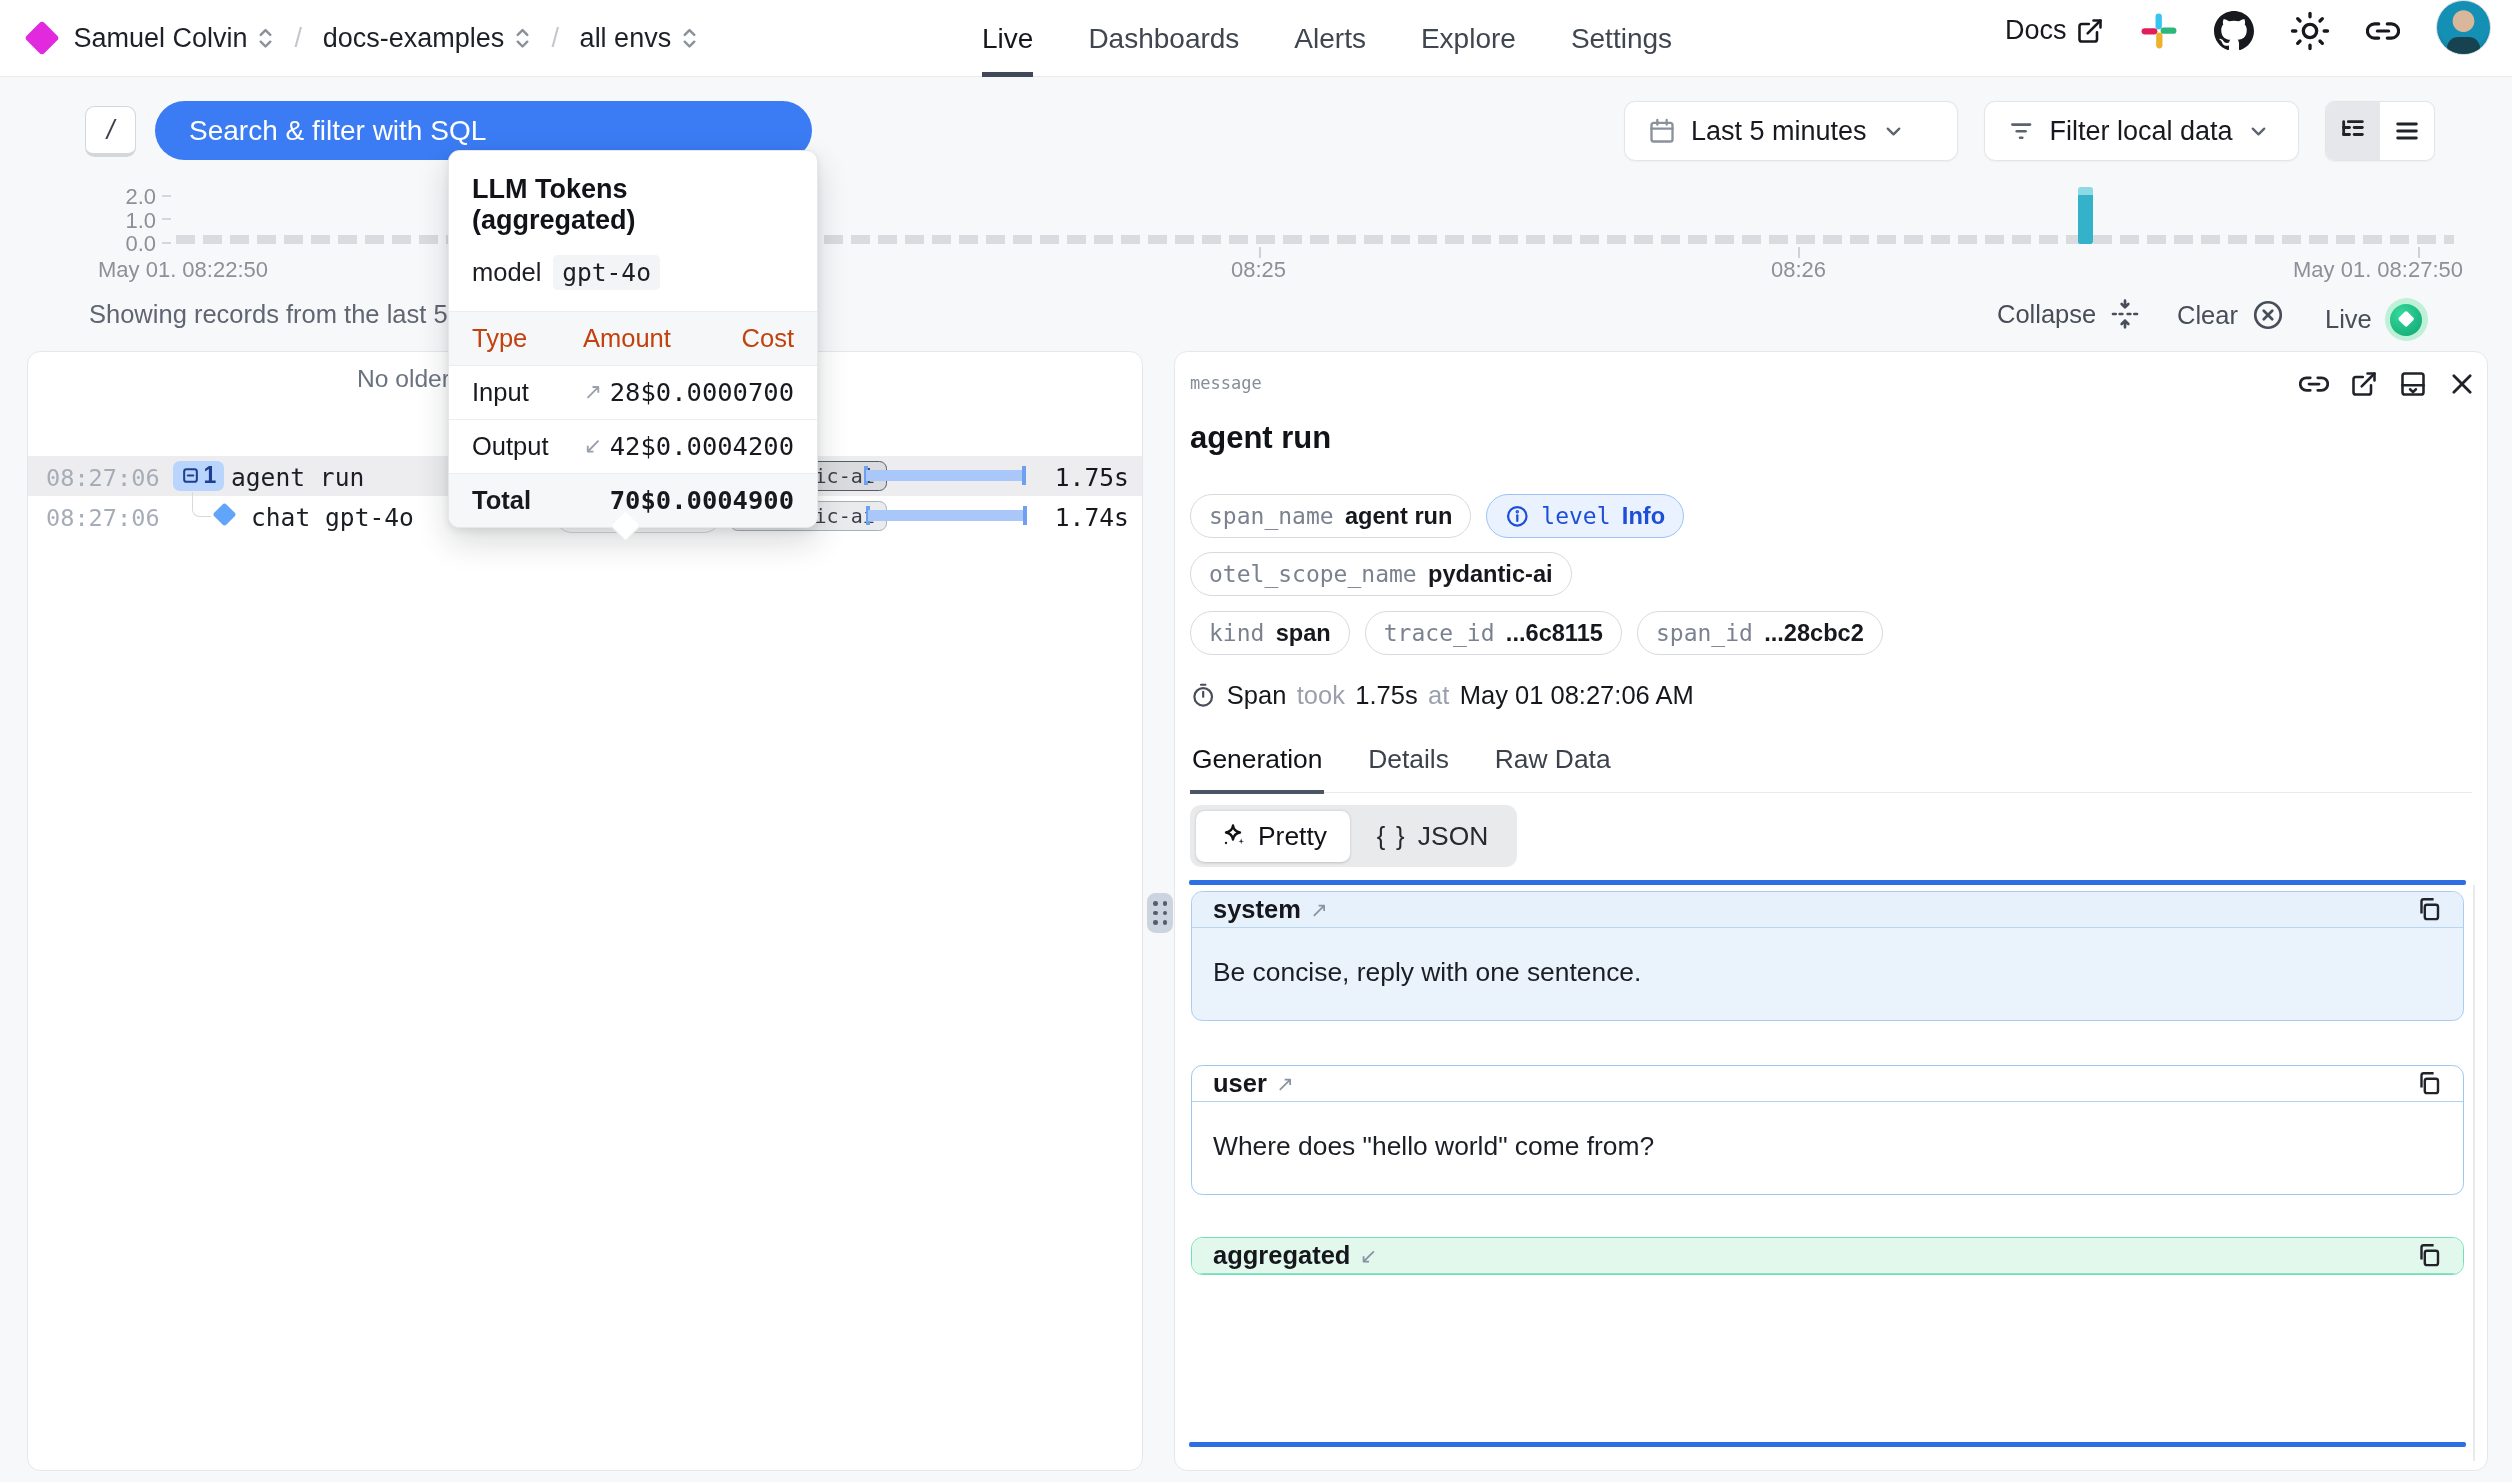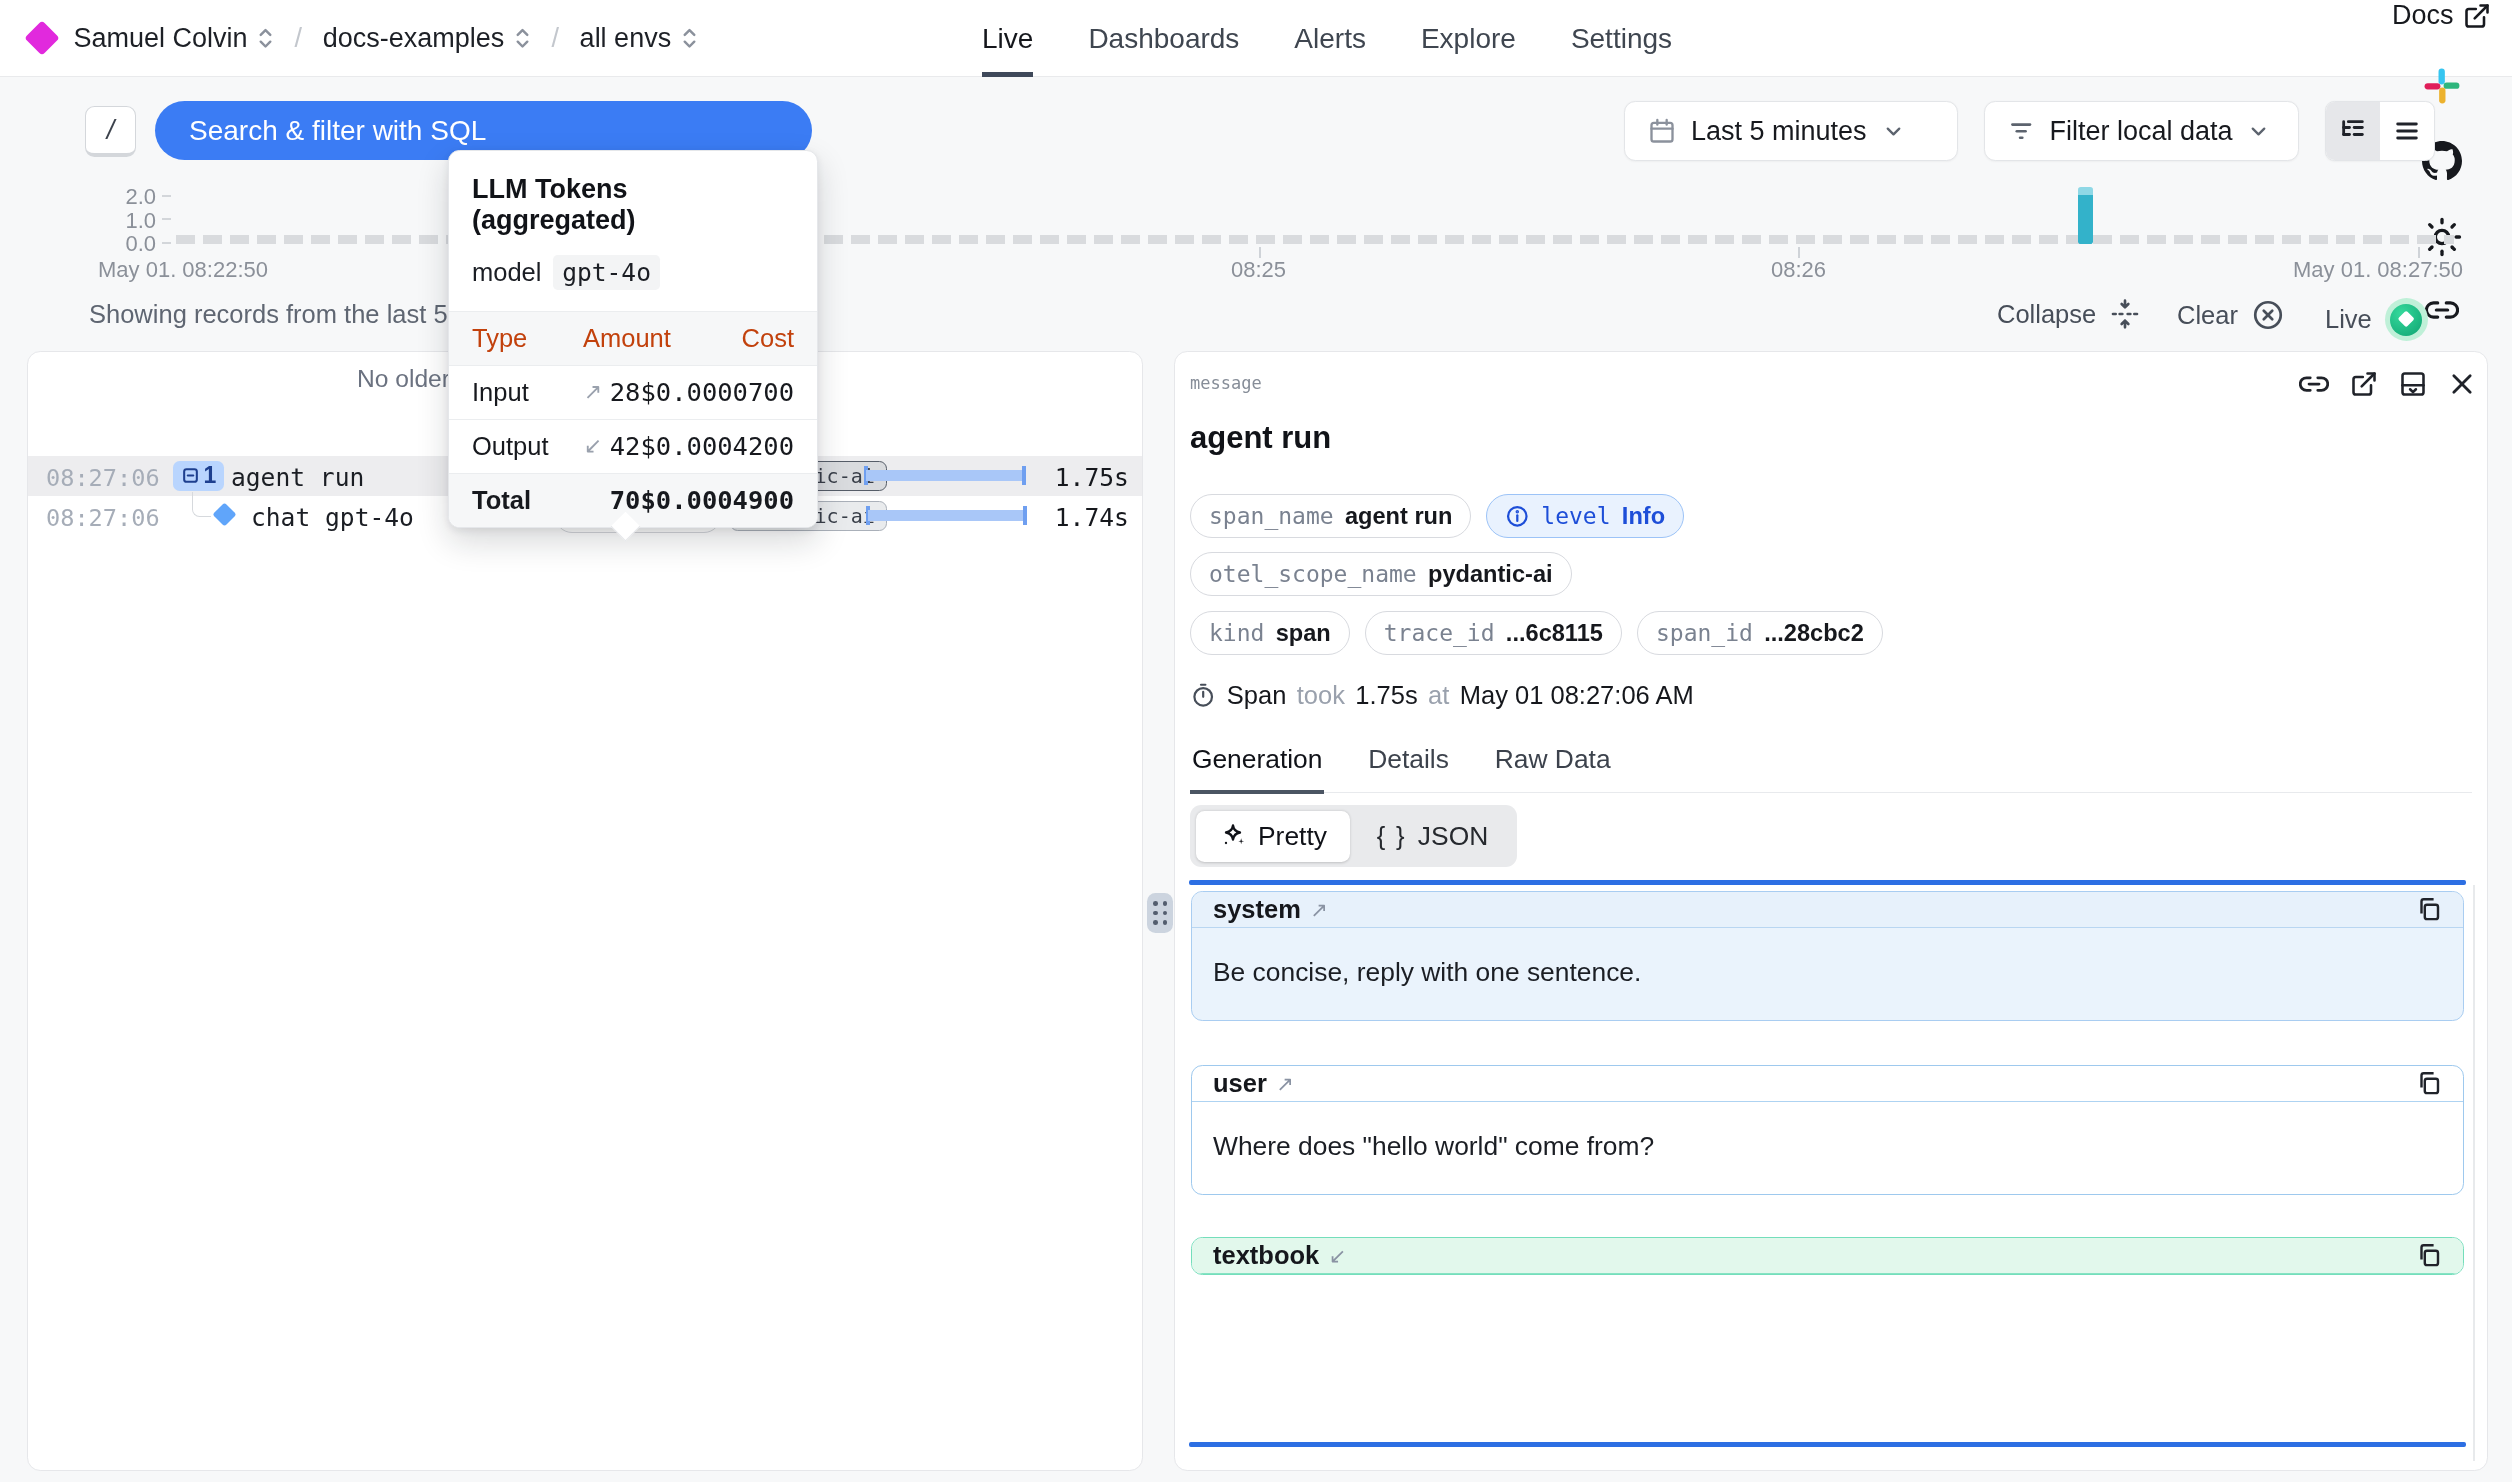--- a/index.html
+++ b/index.html
@@ -20,21 +20,21 @@
     background: #fff; border-bottom: 1.9px solid #e9eaec;
   }
   .breadcrumb { position: absolute; left: 26.4px; top: 0; height: 76px; display: flex; align-items: center; gap: 15px; }
   .logo-diamond { width: 32px; height: 32px; background: #e129dd; transform: rotate(45deg) scale(.78); border-radius: 4.7px; }
   .crumb { display: flex; align-items: center; gap: 9.4px; font-size: 27px; color: #1d2026; }
   .crumb-sep { color: #c3c7cd; font-size: 27px; padding: 0 5.7px; }
   .updown { color:#8b919c; }
   .nav { position: absolute; left: 982px; top: 0; height: 77px; display: flex; gap: 55px; align-items: stretch; }
   .nav-item { display: flex; align-items: center; font-size: 28px; color: #3f4650; border-bottom: 5.7px solid transparent; padding-top: 5.7px; }
   .nav-item.active { color: #15171c; border-bottom-color: #3f495a; }
-  .header-right { position: absolute; right: 21px; top: 0; height: 61px; display: flex; gap: 36px; flex-direction: column; }
+  .header-right { position: absolute; right: 21px; top: 0; height: 61px; display: flex; gap: 36px; }
   .docs-link { display: flex; align-items: center; gap: 9.4px; font-size: 27px; color: #17191e; }
   .icon-btn { display: flex; align-items: center; justify-content: center; }
   .avatar {
     width: 55px; height: 55px; border-radius: 50%;
     background: radial-gradient(circle at 50% 38%, #d9b79a 0 10.4px, #1490b4 11.3px 60%, #0b6d8d 100%);
     position: relative; overflow: hidden; border: 0.9px solid #d6d9dd;
   }
   .avatar::after { content:""; position:absolute; left:10.4px; right:10.4px; bottom:-5.7px; height:23px; background:#17424f; border-radius: 11.3px 11.3px 0 0; }
 
   
@@ -613,21 +613,21 @@
       <svg class="msg-copy" width="26.4" height="26.4" viewBox="0 0 24 24" fill="none" stroke="#20232a" stroke-width="2.2" stroke-linejoin="round">
           <rect x="8" y="8" width="12" height="13" rx="2"></rect>
           <path d="M5 16V5a2 2 0 0 1 2-2h9"></path>
         </svg>
     </div>
     <div class="msg-body">Where does "hello world" come from?</div>
   </div>
 
   <div class="msg-card assistant" style="top:885px;">
     <div class="msg-head">
-      <span class="msg-role">textbook</span>
+      <span class="msg-role">aggregated</span>
       <span class="msg-arr">↙</span>
       <svg class="msg-copy" width="26.4" height="26.4" viewBox="0 0 24 24" fill="none" stroke="#20232a" stroke-width="2.2" stroke-linejoin="round">
           <rect x="8" y="8" width="12" height="13" rx="2"></rect>
           <path d="M5 16V5a2 2 0 0 1 2-2h9"></path>
         </svg>
     </div>
   </div>
 
   <div class="hr-blue" style="top:1090px;"></div>
 </div>

